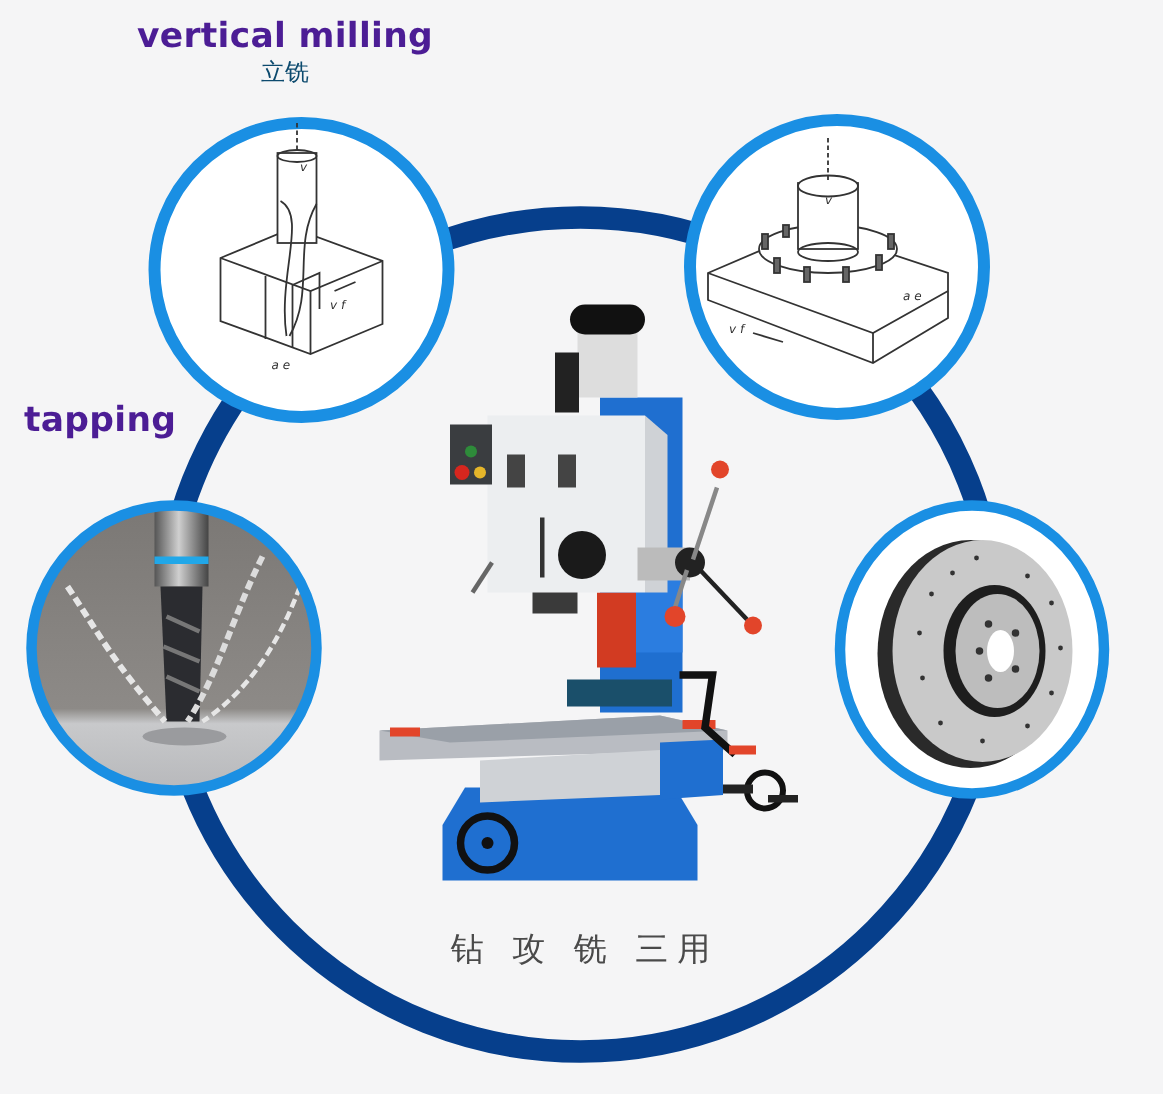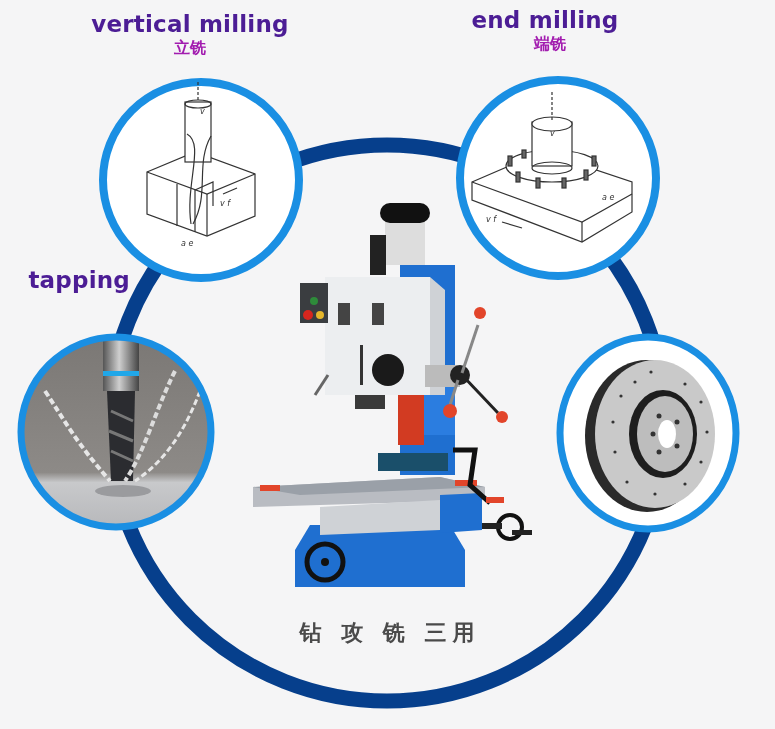--- a/index.html
+++ b/index.html
@@ -2,23 +2,23 @@
 <html><head>
 <meta charset="utf-8">
 <style>
   html, body { margin: 0; padding: 0; }
   body { width: 775px; height: 729px; background: #f5f5f6; position: relative; overflow: hidden;
          font-family: "DejaVu Sans", sans-serif; }
   .stage { position: absolute; left: 0; top: 0; width: 775px; height: 729px; }
   .big-ring { position: absolute; left: 0; top: 0; }
   .label { position: absolute; text-align: center; white-space: nowrap; }
   .en { font-weight: bold; color: #4c1d95; letter-spacing: 0.2px; }
-  .zh { color: #a21caf; font-weight: bold; }
+  .zh { color: #0c4a6e; font-weight: normal; }
   .bottom-caption { position: absolute; left: 290px; top: 618px; width: 200px; text-align: center;
-                    font-size: 22px; font-weight: bold; color: #4a4a4a; letter-spacing: 6px; }
+                    font-size: 22px; font-weight: normal; color: #4a4a4a; letter-spacing: 6px; }
   .thumb { position: absolute; }
 </style>
 </head>
 <body>
 
 <div class="stage">
 
   <svg class="big-ring" width="775" height="729">
     <circle cx="387" cy="423" r="278" fill="none" stroke="#063f8c" stroke-width="15"></circle>
   </svg>
@@ -188,24 +188,20 @@
     <path d="M78 180 L65 200" stroke="#666" stroke-width="3"></path>
 
     <rect x="105" y="200" width="30" height="14" fill="#3a3a3a"></rect>
   </svg>
 
   <div class="label" style="left:80px;top:10px;width:220px">
     <div class="en" style="font-size:23px;line-height:28px">vertical milling</div>
     <div class="zh" style="font-size:16px;line-height:20px">立铣</div>
   </div>
 
-  <div class="label" style="left:455px;top:6px;width:180px">
-    <div class="en" style="font-size:23px;line-height:28px">end milling</div>
-    <div class="zh" style="font-size:16px;line-height:20px;padding-left:10px">端铣</div>
-  </div>
-
-  <div class="label" style="left:10px;top:266px;width:120px;text-align:right">
+
+  <div class="label" style="left:10px;top:266px;width:120px;text-align:left">
     <div class="en" style="font-size:23px;line-height:28px;padding-left:6px">tapping</div>
   </div>
 
 
   <div class="bottom-caption">钻 攻 铣 三用</div>
 </div>
 
 </body></html>

